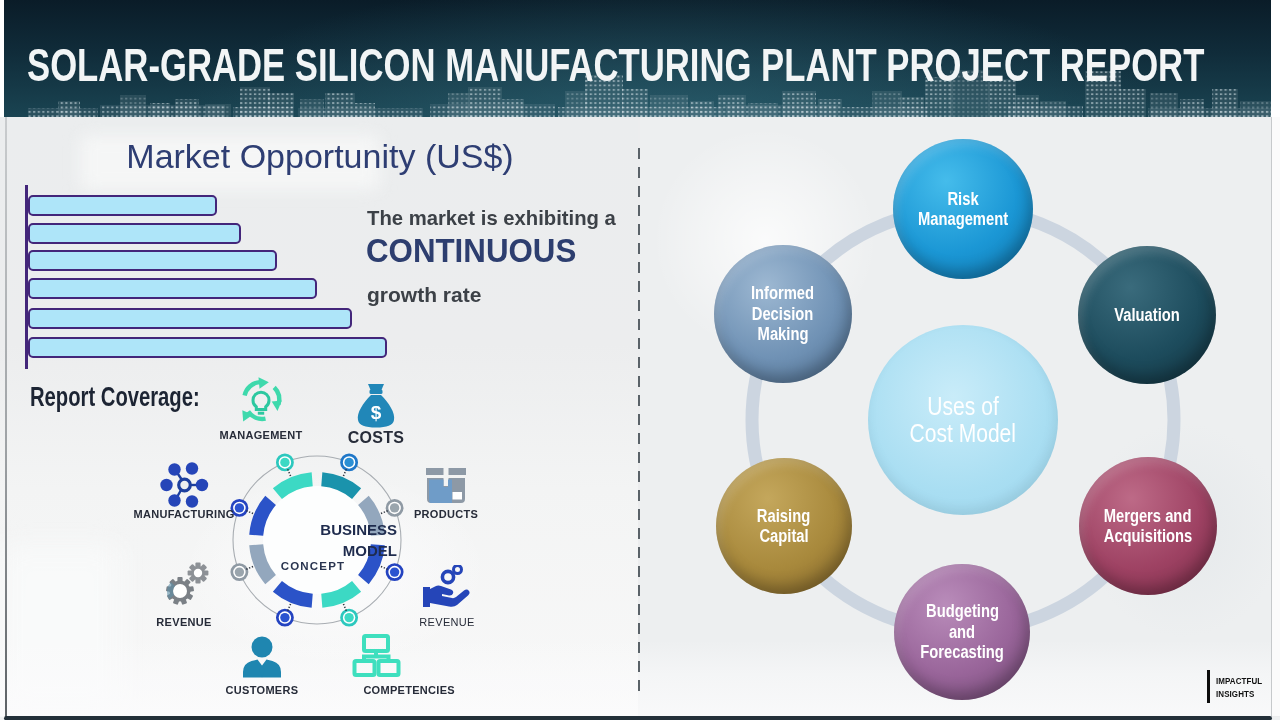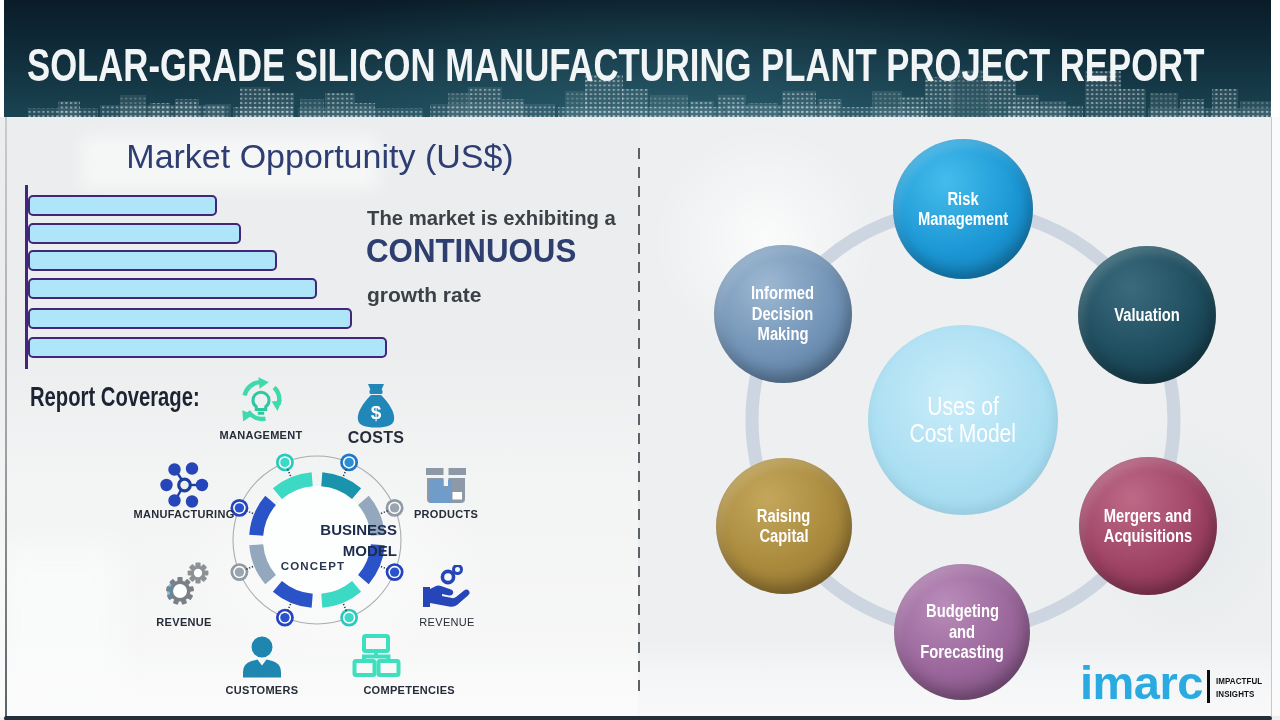--- a/index.html
+++ b/index.html
@@ -313,17 +313,16 @@
     <div style="transform:scaleX(0.82)">Budgeting</div>
     <div style="transform:scaleX(0.82)">and</div>
     <div style="transform:scaleX(0.82)">Forecasting</div>
   </div>
 <div style="position:absolute;left:868px;top:325px;width:190px;height:190px;border-radius:50%;background:radial-gradient(circle at 45% 38%, #c9ecf9 0%, #a9def2 60%, #9cd6ee 100%);box-shadow: inset -2px -6px 12px rgba(0,0,0,0.08);display:flex;flex-direction:column;justify-content:center;align-items:center;font-size:26px;line-height:27.5px;font-weight:normal;color:#fff;text-align:center">
     <div style="transform:scaleX(0.81)">Uses of</div>
     <div style="transform:scaleX(0.81)">Cost Model</div>
   </div>
 
 <div style="position:absolute;left:1080px;top:660px;width:195px;height:50px">
-    <div style="position:absolute;left:0;top:-5px;font-family:'Liberation Sans',sans-serif;font-weight:bold;font-size:47px;letter-spacing:-0.5px;color:#29abe2">imarc</div>
     <div style="position:absolute;left:127px;top:10px;width:2.7px;height:33px;background:#0c0c0c"></div>
     <div style="position:absolute;left:136px;top:15px;font-size:9.5px;font-weight:bold;color:#111;line-height:12.5px;letter-spacing:0.1px;transform:scaleX(0.84);transform-origin:0 50%">IMPACTFUL<br>INSIGHTS</div>
   </div>
 
 <div class="abs" style="left:4px;top:716px;width:1268px;height:4px;background:#233039;border-radius:3px 3px 2px 2px"></div>
 </body></html>

